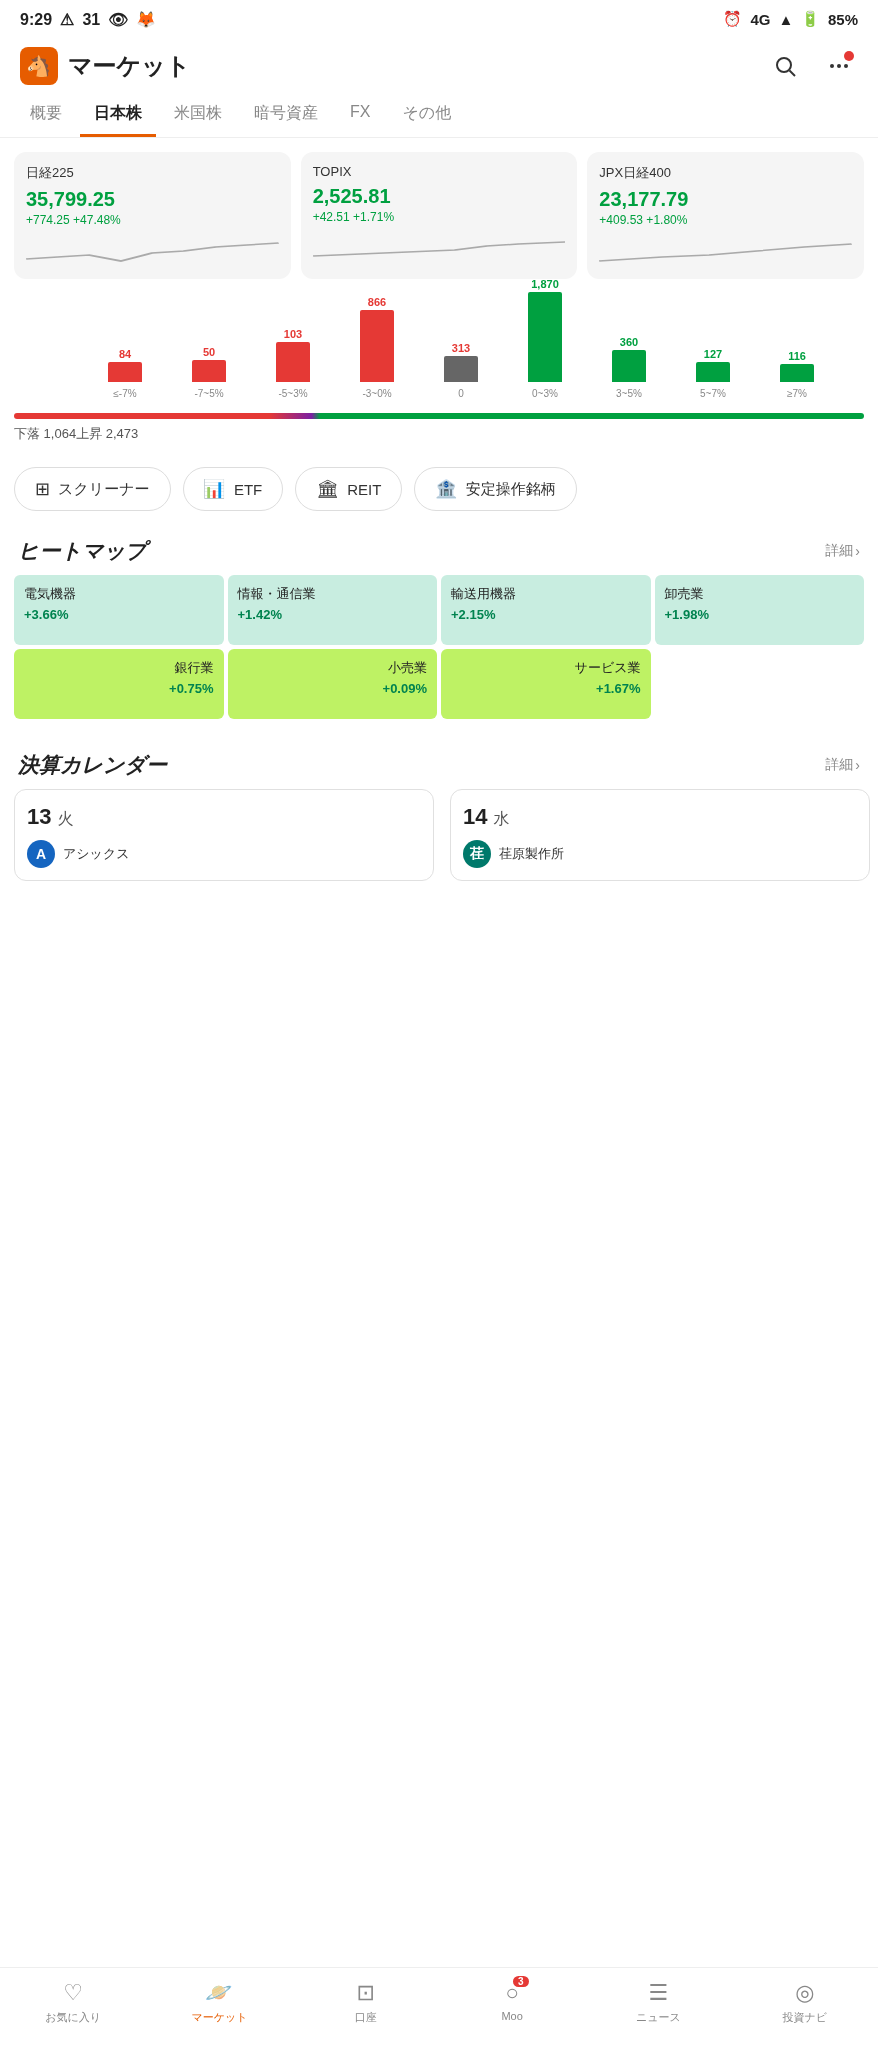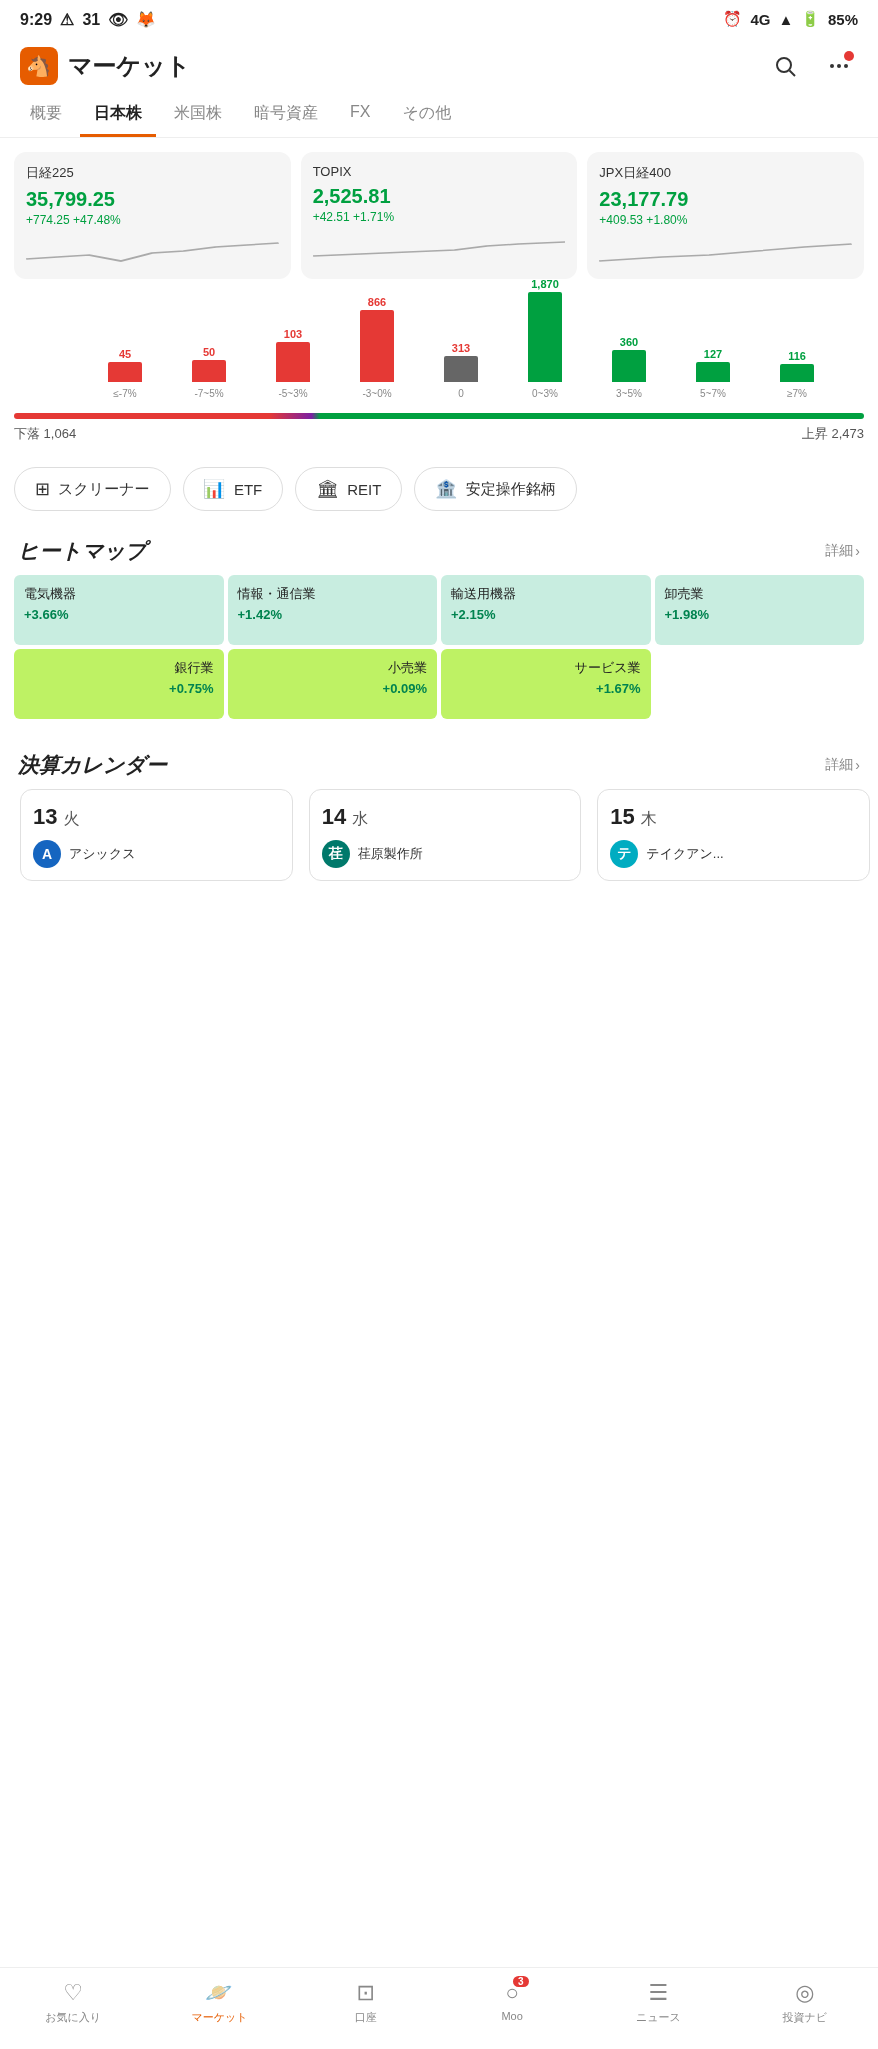--- a/index.html
+++ b/index.html
@@ -130,21 +130,21 @@
     .progress-bar-wrap {
       padding: 6px 14px 2px 14px;
     }
     .progress-bar {
       height: 6px;
       border-radius: 3px;
       background: linear-gradient(to right, #e53935 30%, #7b1fa2 35%, #00a040 36%);
     }
     .progress-labels {
       display: flex;
-      justify-content: space-between;
+      justify-content: flex-start;
       padding: 4px 14px 12px 14px;
       font-size: 13px;
       color: #555;
     }
 
     
     .quick-actions {
       padding: 12px 14px 4px 14px;
       display: flex;
       flex-wrap: wrap;
@@ -213,21 +213,20 @@
       color: #00834f;
       font-weight: 600;
     }
 
     
     .calendar-cards {
       display: flex;
       gap: 16px;
       padding: 0 8px 20px 14px;
       overflow-x: hidden;
-      margin-left: 6px;
     }
     .cal-card {
       flex: 1;
       border: 1.5px solid #e0e0e0;
       border-radius: 12px;
       padding: 14px 12px 12px 12px;
       min-width: 0;
     }
     .cal-date {
       font-size: 22px;
@@ -392,21 +391,21 @@
       <svg viewBox="0 0 80 28" preserveAspectRatio="none">
         <polyline points="0,24 20,20 35,18 50,14 65,10 80,7" fill="none" stroke="#aaa" stroke-width="1.5"></polyline>
       </svg>
     </div>
   </div>
 </div>
 
 <div class="distribution-section">
   <div class="dist-bars" id="dist-bars-container">
   <div class="dist-bar-group">
-        <div class="dist-bar-label-top">45</div>
+        <div class="dist-bar-label-top">84</div>
         <div class="dist-bar-rect" style="width: 34px; height: 20px; background: rgb(229, 57, 53);"></div>
         <div class="dist-bar-label-bottom">≤-7%</div>
       </div>
       <div class="dist-bar-group">
         <div class="dist-bar-label-top">50</div>
         <div class="dist-bar-rect" style="width: 34px; height: 22px; background: rgb(229, 57, 53);"></div>
         <div class="dist-bar-label-bottom">-7~5%</div>
       </div>
       <div class="dist-bar-group">
         <div class="dist-bar-label-top">103</div>
@@ -532,30 +531,20 @@
     <div class="cal-card">
       <div class="cal-date">
         <span>14</span>
         <span class="cal-dow">水</span>
       </div>
       <div class="cal-item">
         <div class="cal-logo teal">荏</div>
         <span>荏原製作所</span>
       </div>
     </div>
-    <div class="cal-card">
-      <div class="cal-date">
-        <span>15</span>
-        <span class="cal-dow">木</span>
-      </div>
-      <div class="cal-item">
-        <div class="cal-logo cyan">テ</div>
-        <span>テイクアン...</span>
-      </div>
-    </div>
   </div>
 
 <div class="spacer"></div>
 
 <div class="bottom-nav" id="bottom-nav">
 <div class="nav-item">
       <div class="nav-badge-wrap"><span class="nav-icon">♡</span></div>
       <span>お気に入り</span>
     </div>
     <div class="nav-item active">

